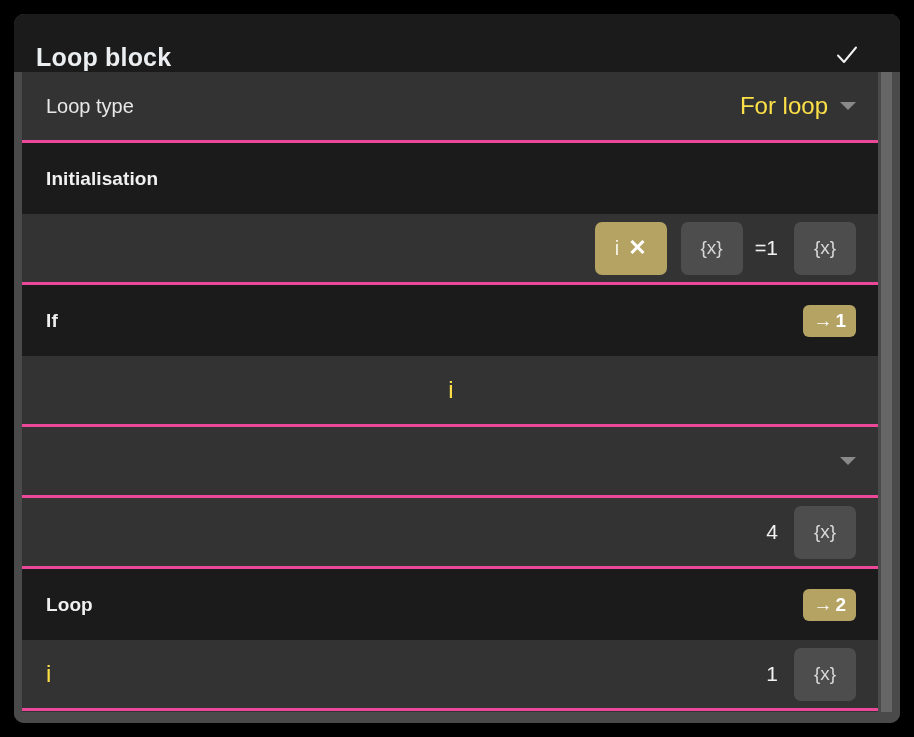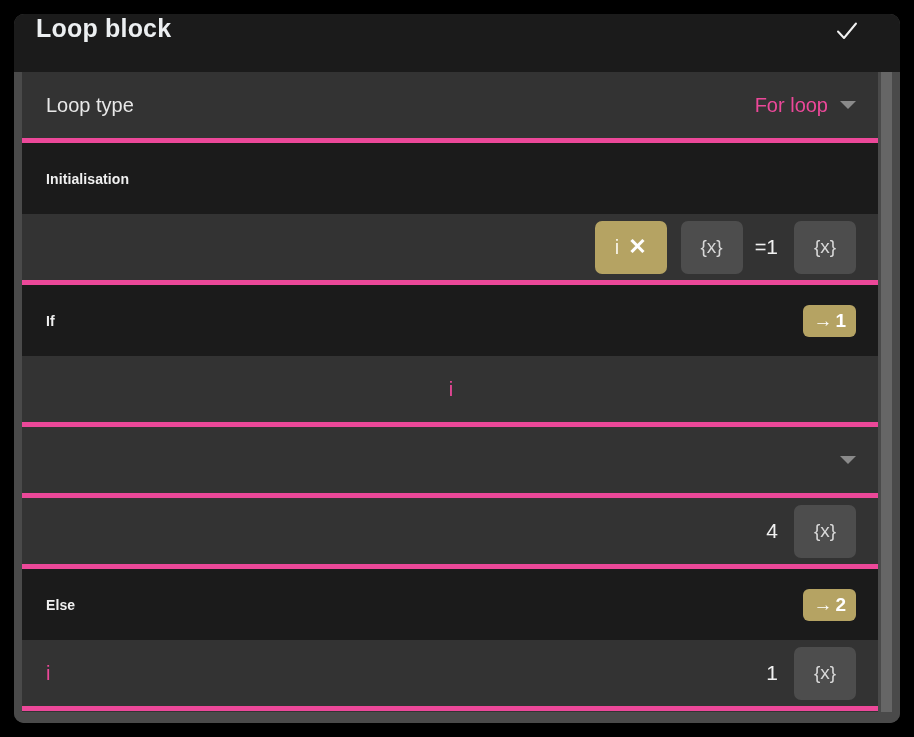--- a/index.html
+++ b/index.html
@@ -29,21 +29,21 @@
     display: flex;
     flex-direction: column;
   }
 
   
   .titlebar {
     height: 58px;
     flex: 0 0 58px;
     background: #1b1b1b;
     display: flex;
-    align-items: flex-start;
+    align-items: flex-end;
     padding: 0 36px 0 22px;
     box-sizing: border-box;
   }
   .title-text {
     color: #eceff1;
     font-size: 25px;
     font-weight: bold;
     letter-spacing: 0.2px;
     flex: 1 1 auto;
   }
@@ -94,41 +94,41 @@
   .row {
     position: relative;
     display: flex;
     align-items: center;
     box-sizing: border-box;
     padding: 0 22px 0 24px;
   }
   .row-field {
     background: #333333;
     height: 71px;
-    border-bottom: 5px solid #ec4899;
+    border-bottom: 3px solid #ec4899;
   }
   .row-section {
     background: #1b1b1b;
     height: 71px;
   }
   .section-label {
     color: #f0f0f0;
-    font-size: 14px;
+    font-size: 19px;
     font-weight: bold;
     letter-spacing: 0.1px;
   }
   .spacer { flex: 1 1 auto; }
 
   .field-label {
     color: #e8e8e8;
     font-size: 20px;
   }
   .value-text {
-    color: #ec4899;
-    font-size: 20px;
+    color: #fde047;
+    font-size: 24px;
   }
   .value-number {
     color: #f2f2f2;
     font-size: 21px;
   }
 
   
   .caret {
     width: 0; height: 0;
     border-left: 8px solid transparent;
@@ -293,21 +293,21 @@
       </div>
 
       <div class="row row-field">
         <span class="right-group">
           <span class="value-number">4</span>
           <span class="x-btn">{x}</span>
         </span>
       </div>
 
       <div class="row row-section">
-        <span class="section-label">Else</span>
+        <span class="section-label">Loop</span>
         <span class="spacer"></span>
         <span class="goto-badge">
           <span class="arrow">→</span>
           <span class="num">2</span>
         </span>
       </div>
 
       <div class="row row-field">
         <span class="value-text">i</span>
         <span class="right-group">

